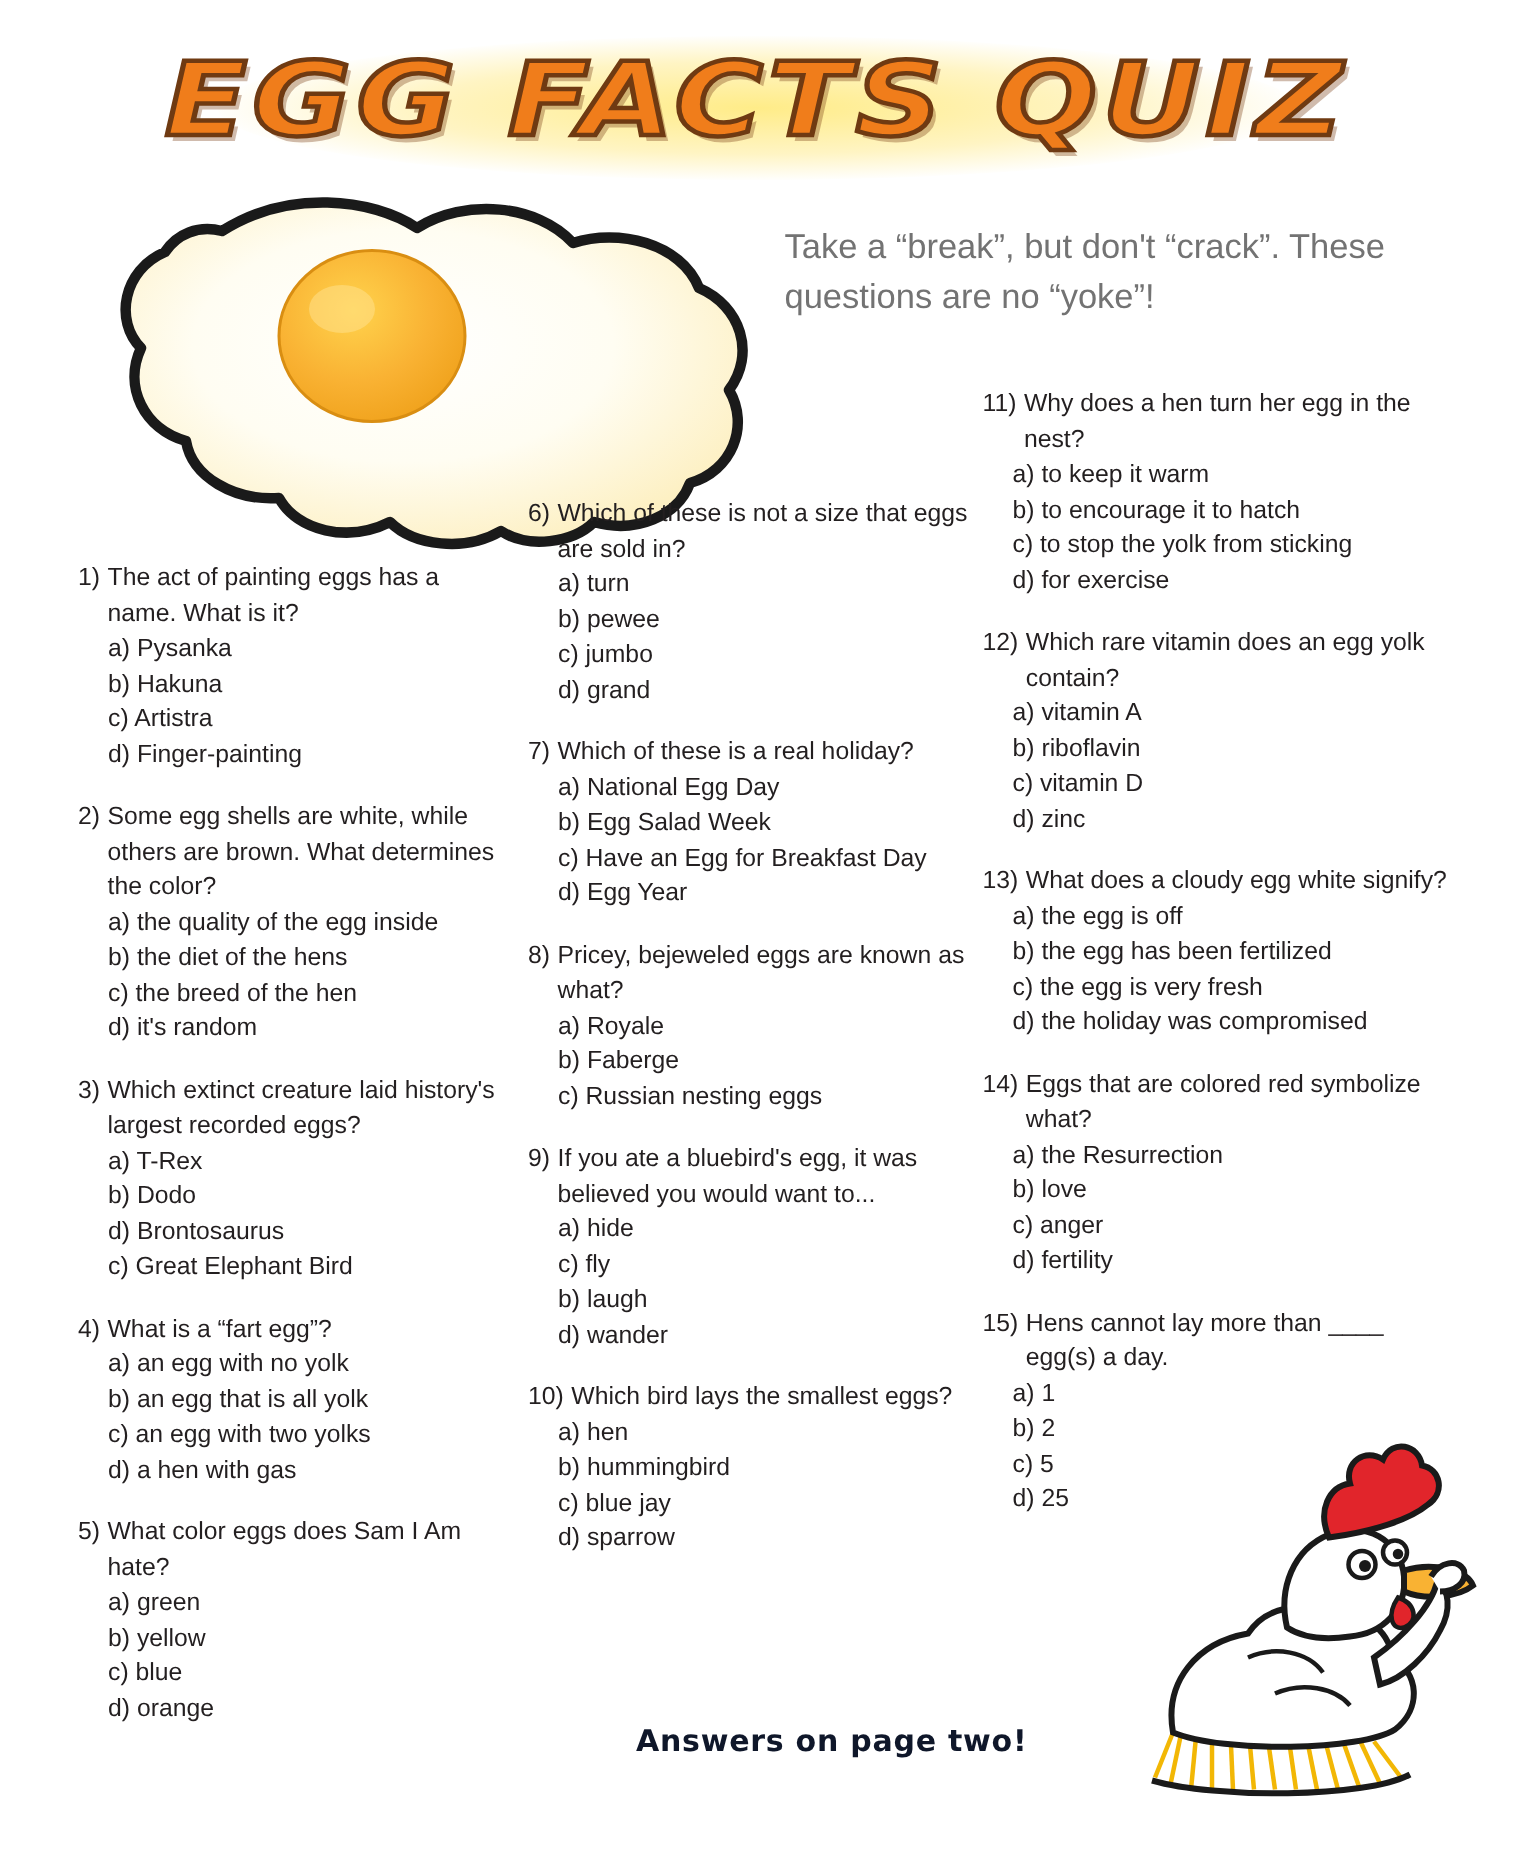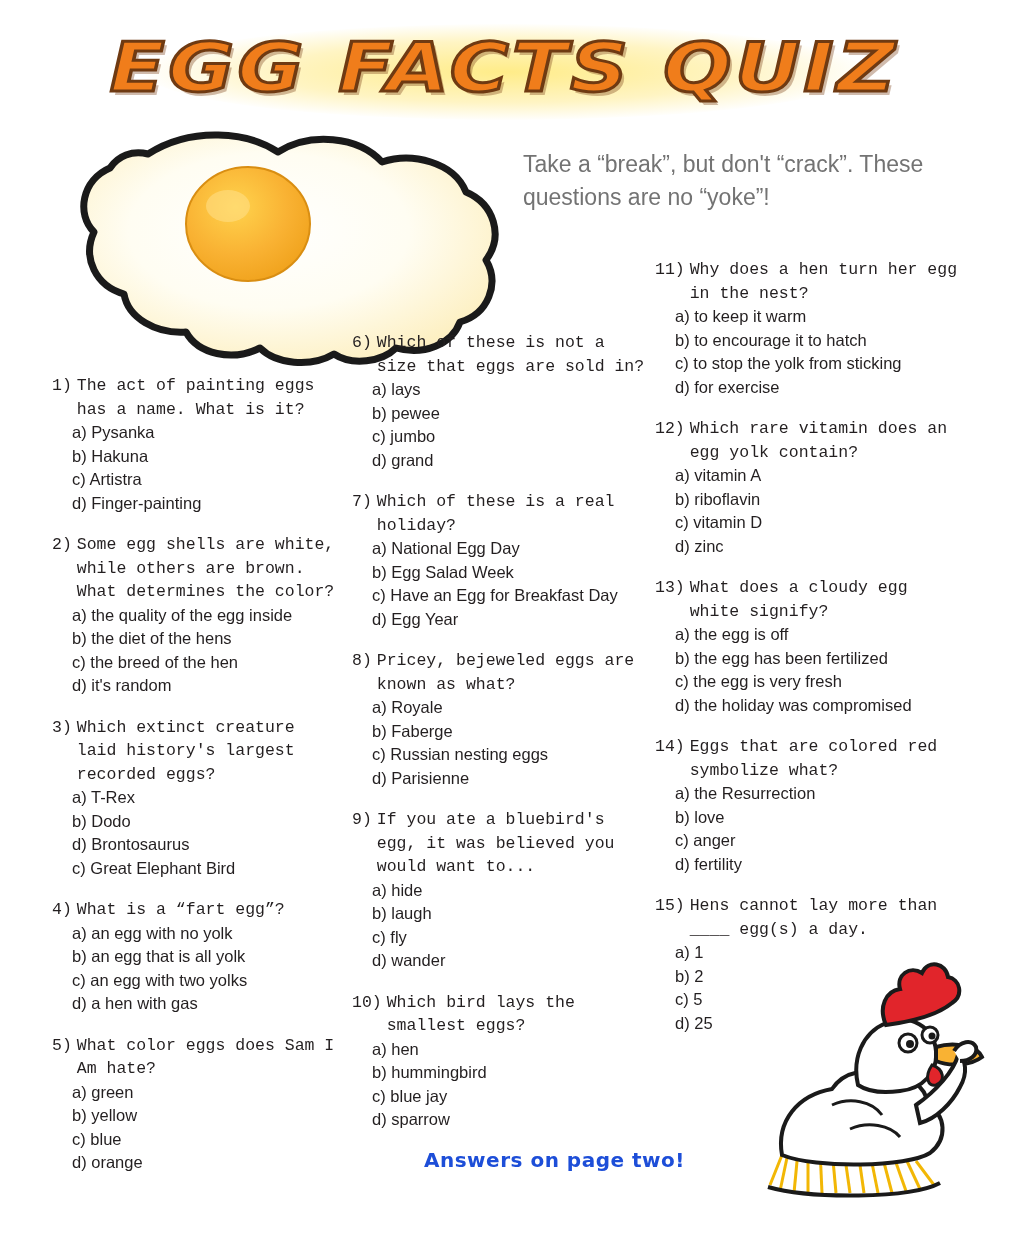--- a/index.html
+++ b/index.html
@@ -77,41 +77,40 @@
     line-height: 23.5px;
   }
   .col1 { left: 52px;  top: 374px; width: 290px; }
   .col2 { left: 352px; top: 331px; width: 300px; }
   .col3 { left: 655px; top: 258px; width: 310px; }
 
   .q { margin-bottom: 18px; }
   .q-head {
     display: flex;
     align-items: flex-start;
-    font-family: Liberation Mono, monospace;
   }
   .q-num {
     flex: 0 0 auto;
     padding-right: 5px;
     white-space: nowrap;
   }
   .q-text { flex: 1 1 auto; }
   .opts { margin: 0; padding: 0; list-style: none; }
   .opt { padding-left: 20px; white-space: nowrap; }
   .col3 .opt, .col3 .q-head { }
 
   
   .answers {
     position: absolute;
     left: 424px;
     top: 1148px;
     font-family: "DejaVu Sans", sans-serif;
     font-size: 20px;
     font-weight: bold;
-    color: #1d4ed8;
+    color: #0f172a;
     letter-spacing: 0.5px;
   }
 
   
   .rooster {
     position: absolute;
     left: 740px;
     top: 955px;
     width: 250px;
     height: 245px;
@@ -211,21 +210,21 @@
   </div>
 </div>
 
 <div class="col col2">
   <div class="q">
     <div class="q-head">
       <span class="q-num">6)</span>
       <span class="q-text">Which of these is not a size that eggs are sold in?</span>
     </div>
     <ul class="opts">
-      <li class="opt">a) lays</li>
+      <li class="opt">a) turn</li>
       <li class="opt">b) pewee</li>
       <li class="opt">c) jumbo</li>
       <li class="opt">d) grand</li>
     </ul>
   </div>
   <div class="q">
     <div class="q-head">
       <span class="q-num">7)</span>
       <span class="q-text">Which of these is a real holiday?</span>
     </div>
@@ -238,32 +237,31 @@
   </div>
   <div class="q">
     <div class="q-head">
       <span class="q-num">8)</span>
       <span class="q-text">Pricey, bejeweled eggs are known as what?</span>
     </div>
     <ul class="opts">
       <li class="opt">a) Royale</li>
       <li class="opt">b) Faberge</li>
       <li class="opt">c) Russian nesting eggs</li>
-      <li class="opt">d) Parisienne</li>
     </ul>
   </div>
   <div class="q">
     <div class="q-head">
       <span class="q-num">9)</span>
       <span class="q-text">If you ate a bluebird's egg, it was believed you would want to...</span>
     </div>
     <ul class="opts">
       <li class="opt">a) hide</li>
+      <li class="opt">c) fly</li>
       <li class="opt">b) laugh</li>
-      <li class="opt">c) fly</li>
       <li class="opt">d) wander</li>
     </ul>
   </div>
   <div class="q">
     <div class="q-head">
       <span class="q-num">10)</span>
       <span class="q-text">Which bird lays the smallest eggs?</span>
     </div>
     <ul class="opts">
       <li class="opt">a) hen</li>

